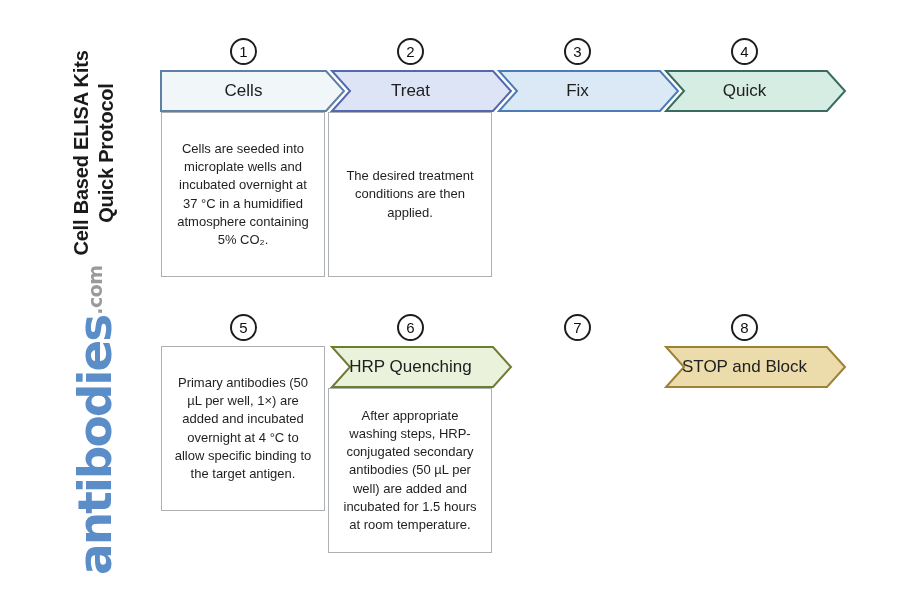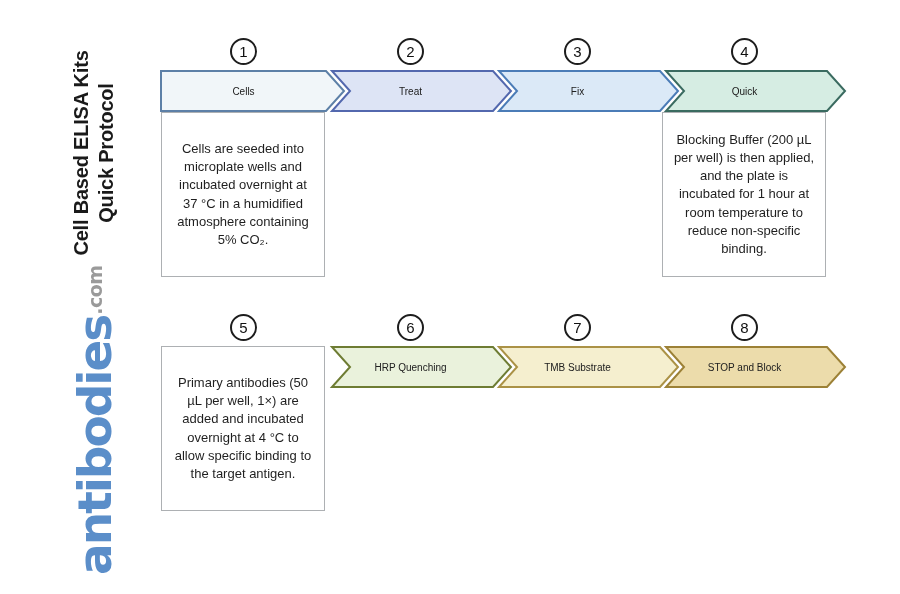--- a/index.html
+++ b/index.html
@@ -41,21 +41,21 @@
     width:27px; height:27px; box-sizing:border-box; border:2px solid #1d1d1d;
     border-radius:50%; background:#ffffff; display:flex; align-items:center;
     justify-content:center; font-size:15px; color:#111111;
   }
 
   .arrowzone { position:relative; height:42px; }
   svg.arrow { position:absolute; left:0; top:0; overflow:visible; }
   .label {
     position:absolute; left:0; top:0; width:167px; height:42px; z-index:2;
     display:flex; align-items:center; justify-content:center;
-    font-size:10px; color:#202020;
+    font-size:17px; color:#202020;
   }
 
   .box {
     box-sizing:border-box; margin:0 2px 0 1px; height:165px; background:#ffffff;
     border:1px solid #adb0b3; display:flex; align-items:center; justify-content:center;
     padding:6px 9px;
   }
   .box p { margin:0; font-size:13px; line-height:1.4; color:#1f1f1f; text-align:center; }
 </style>
 </head>
@@ -92,20 +92,23 @@
     <div class="cell">
       <div class="numwrap">
         <div class="num">2</div>
       </div>
       <div class="arrowzone">
         <svg class="arrow" width="186" height="42">
             <polygon stroke-width="2" stroke-linejoin="miter" points="5,1 166,1 184,21 166,41 5,41 23,21" fill="#dde4f5" stroke="#5368ae"></polygon>
           </svg>
         <div class="label">Treat</div>
       </div>
+      <div class="box">
+        <p>The desired treatment conditions are then applied.</p>
+      </div>
     </div>
 
     <div class="cell">
       <div class="numwrap">
         <div class="num">3</div>
       </div>
       <div class="arrowzone">
         <svg class="arrow" width="186" height="42">
             <polygon stroke-width="2" stroke-linejoin="miter" points="5,1 166,1 184,21 166,41 5,41 23,21" fill="#dbe9f7" stroke="#4b7cb7"></polygon>
           </svg>
@@ -115,23 +118,20 @@
 
     <div class="cell">
       <div class="numwrap">
         <div class="num">4</div>
       </div>
       <div class="arrowzone">
         <svg class="arrow" width="186" height="42">
             <polygon stroke-width="2" stroke-linejoin="miter" points="5,1 166,1 184,21 166,41 5,41 23,21" fill="#d6ede3" stroke="#3a6b60"></polygon>
           </svg>
         <div class="label">Quick</div>
-      </div>
-      <div class="box">
-        <p>Blocking Buffer (200 µL per well) is then applied, and the plate is incubated for 1 hour at room temperature to reduce non-specific binding.</p>
       </div>
     </div>
 
   </div>
 
   <div class="row row2">
 
     <div class="cell">
       <div class="numwrap">
         <div class="num">5</div>
@@ -144,31 +144,28 @@
     <div class="cell">
       <div class="numwrap">
         <div class="num">6</div>
       </div>
       <div class="arrowzone">
         <svg class="arrow" width="186" height="42">
             <polygon stroke-width="2" stroke-linejoin="miter" points="5,1 166,1 184,21 166,41 5,41 23,21" fill="#eaf2dc" stroke="#6e7c33"></polygon>
           </svg>
         <div class="label">HRP Quenching</div>
       </div>
+      <div class="box">
+        <p>After appropriate washing steps, HRP-conjugated secondary antibodies (50 µL per well) are added and incubated for 1.5 hours at room temperature.</p>
+      </div>
     </div>
 
     <div class="cell">
       <div class="numwrap">
         <div class="num">7</div>
-      </div>
-      <div class="arrowzone">
-        <svg class="arrow" width="186" height="42">
-            <polygon stroke-width="2" stroke-linejoin="miter" points="5,1 166,1 184,21 166,41 5,41 23,21" fill="#f5efcf" stroke="#ab9246"></polygon>
-          </svg>
-        <div class="label">TMB Substrate</div>
       </div>
     </div>
 
     <div class="cell">
       <div class="numwrap">
         <div class="num">8</div>
       </div>
       <div class="arrowzone">
         <svg class="arrow" width="186" height="42">
             <polygon stroke-width="2" stroke-linejoin="miter" points="5,1 166,1 184,21 166,41 5,41 23,21" fill="#ecdcab" stroke="#9c8136"></polygon>

